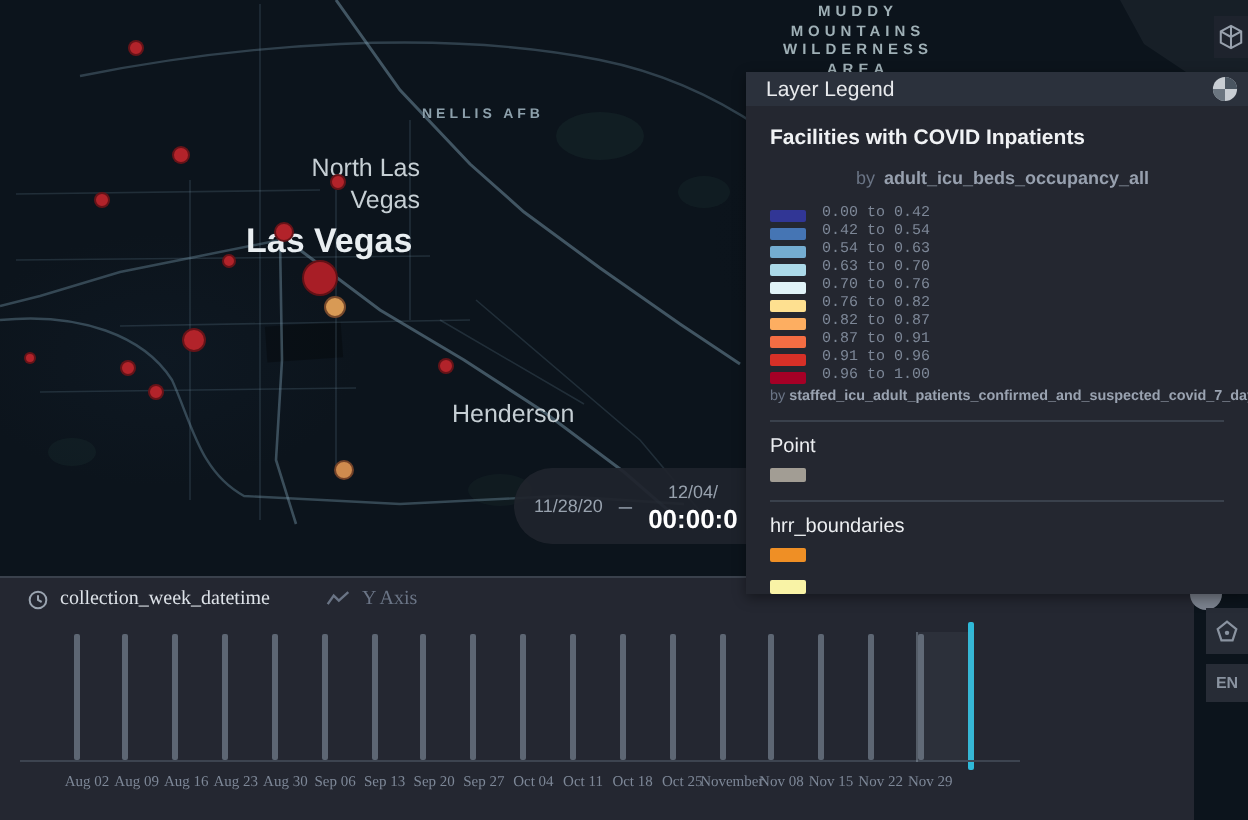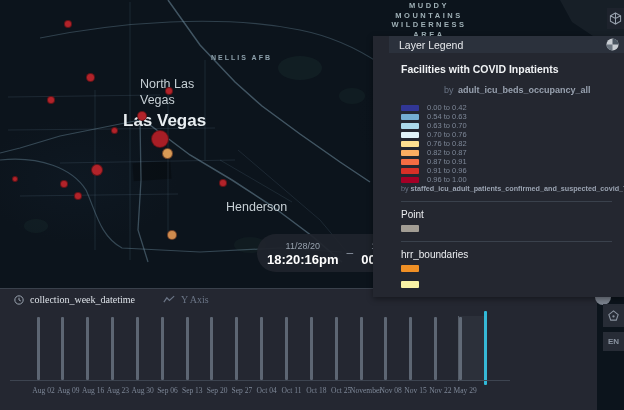--- a/index.html
+++ b/index.html
@@ -10,45 +10,45 @@
   
   #map { position:absolute; inset:0; background:
     radial-gradient(140px 90px at 80px 180px, #0e1822 0%, rgba(14,24,34,0) 70%),
     radial-gradient(180px 120px at 480px 120px, #0a121a 0%, rgba(10,18,26,0) 70%),
     #0c141c; z-index:0; }
   #roads { position:absolute; inset:0; }
   .map-label { position:absolute; color:#bcc6cc; white-space:nowrap; }
   .lbl-wilderness { color:#9fb0b6; font-size:7.5px; font-weight:bold; letter-spacing:2.5px;
     text-align:center; line-height:9.5px; }
   .lbl-nellis { color:#8da0ab; font-size:7px; font-weight:bold; letter-spacing:2px; }
-  .lbl-city-med { color:#c6cfd4; font-size:12.5px; text-align:left; line-height:16px; }
+  .lbl-city-med { color:#c6cfd4; font-size:12.5px; text-align:right; line-height:16px; }
   .lbl-city-big { color:#e9eef1; font-size:17px; font-weight:600; }
   .map-point { position:absolute; border-radius:50%; }
 
   
   #time-pill { position:absolute; left:257px; top:234px; width:150px; height:38px;
     background:rgba(31,36,45,0.92); border-radius:19px; z-index:10;
     display:flex; align-items:center; justify-content:flex-start; padding:0 10px; }
   .tp-block { display:flex; flex-direction:column; align-items:center; }
   .tp-date { font-size:9px; color:#98a2ae; line-height:12px; }
   .tp-time { font-size:13px; font-weight:700; color:#ffffff; line-height:15px; }
   .tp-dash { color:#8a93a0; font-size:12px; margin:0 8px; }
 
   
   #legend { position:absolute; left:373px; top:36px; width:251px; height:261px;
-    background:#242730; z-index:20; box-shadow:0 2px 6px rgba(0,0,0,0.4);padding-left:16px; }
+    background:#242730; z-index:20; box-shadow:0 2px 6px rgba(0,0,0,0.4); }
   #legend-header { height:17px; background:#2b313c; display:flex; align-items:center;
     padding:0 10px; }
   #legend-header .lg-title { color:#e8eaed; font-size:10.5px; }
   #legend-globe { position:absolute; right:5px; top:2px; width:13px; height:13px; }
   .lg-body { padding:10px 12px 0 12px; }
   .lg-sec-title { color:#f0f2f4; font-size:10.5px; font-weight:600; margin-bottom:4px; }
   .lg-by { color:#6a7485; font-size:9px; }
   .lg-field { color:#97a0ae; font-size:9px; font-weight:600; }
-  .scale-row { display:flex; align-items:center; height:9px; }
+  .scale-row { display:flex; align-items:center; height:9px;font-family:Liberation Mono, monospace; }
   .scale-swatch { width:18px; height:6px; border-radius:1px; margin-right:8px; flex:none; }
   .scale-label { color:#7d8797; font-size:7.5px; line-height:9px; }
   .lg-radius-title { color:#6a7485; font-size:9px; margin-top:10px; margin-bottom:3px; }
   .lg-radius-field { font-size:7.2px; color:#6a7485; white-space:nowrap; }
   .lg-radius-field b { color:#9aa3b1; font-weight:700; }
   .lg-divider { height:1px; background:#3a414c; margin:8px 0 7px 0; }
   .lg-sub-title { color:#eceef1; font-size:10px; margin-bottom:5px; }
   .lg-swatch { width:18px; height:7px; border-radius:1px; margin-bottom:9px; }
 
   
@@ -139,21 +139,20 @@
         <div class="map-point" style="left: 60px; top: 180px; width: 8px; height: 8px; background: rgb(178, 35, 42); border: 1px solid rgba(40, 8, 10, 0.55);"></div>
         <div class="map-point" style="left: 74px; top: 192px; width: 8px; height: 8px; background: rgb(178, 35, 42); border: 1px solid rgba(40, 8, 10, 0.55);"></div>
         <div class="map-point" style="left: 219px; top: 179px; width: 8px; height: 8px; background: rgb(178, 35, 42); border: 1px solid rgba(40, 8, 10, 0.55);"></div>
         <div class="map-point" style="left: 167px; top: 230px; width: 10px; height: 10px; background: rgb(207, 139, 78); border: 1px solid rgba(40, 8, 10, 0.55);"></div>
       </div>
   </div>
 
   <div id="time-pill">
     <div class="tp-block">
       <span class="tp-date">11/28/20</span>
-      <span class="tp-time">18:20:16pm</span>
     </div>
     <span class="tp-dash">–</span>
     <div class="tp-block">
       <span class="tp-date">12/04/</span>
       <span class="tp-time">00:00:0</span>
     </div>
   </div>
 
   <div id="legend">
     <div id="legend-header">
@@ -167,20 +166,24 @@
     <div class="lg-body">
       <div class="lg-sec-title">Facilities with COVID Inpatients</div>
       <div style="margin-bottom:6px;margin-left:43px;">
         <span class="lg-by">by</span>
         <span class="lg-field">adult_icu_beds_occupancy_all</span>
       </div>
       <div id="scale-rows">
           <div class="scale-row">
             <span class="scale-swatch" style="background: rgb(49, 54, 149);"></span>
             <span class="scale-label">0.00 to 0.42</span>
+          </div>
+          <div class="scale-row">
+            <span class="scale-swatch" style="background: rgb(69, 117, 180);"></span>
+            <span class="scale-label">0.42 to 0.54</span>
           </div>
           <div class="scale-row">
             <span class="scale-swatch" style="background: rgb(116, 173, 209);"></span>
             <span class="scale-label">0.54 to 0.63</span>
           </div>
           <div class="scale-row">
             <span class="scale-swatch" style="background: rgb(171, 217, 233);"></span>
             <span class="scale-label">0.63 to 0.70</span>
           </div>
           <div class="scale-row">
@@ -285,20 +288,20 @@
         <div class="tick" style="left: 217.1px;">Sep 20</div>
         <div class="tick" style="left: 241.9px;">Sep 27</div>
         <div class="tick" style="left: 266.7px;">Oct 04</div>
         <div class="tick" style="left: 291.5px;">Oct 11</div>
         <div class="tick" style="left: 316.3px;">Oct 18</div>
         <div class="tick" style="left: 341.1px;">Oct 25</div>
         <div class="tick" style="left: 365.9px;">November</div>
         <div class="tick" style="left: 390.7px;">Nov 08</div>
         <div class="tick" style="left: 415.5px;">Nov 15</div>
         <div class="tick" style="left: 440.3px;">Nov 22</div>
-        <div class="tick" style="left: 465.1px;">May 29</div>
+        <div class="tick" style="left: 465.1px;">Nov 29</div>
       </div>
 
     <div id="brush"></div>
 
   </div>
 
 </div>
 
 </body></html>

